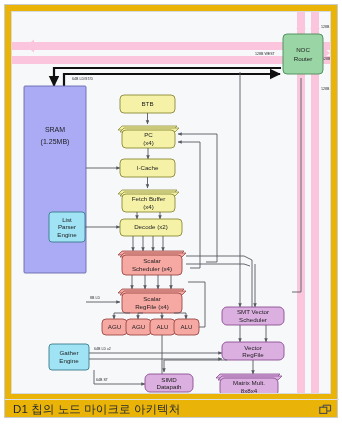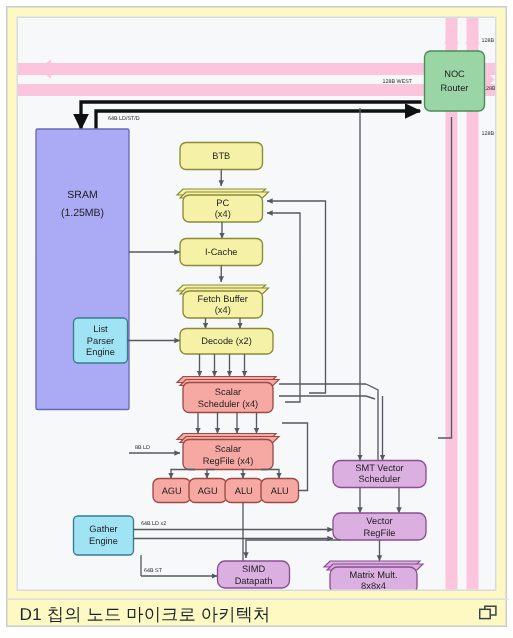--- a/index.html
+++ b/index.html
@@ -15,21 +15,21 @@
     background: #ffffff;
     overflow: hidden;
   }
   
   .figure-card {
     position: absolute;
     left: 4px;
     top: 4px;
     width: 334px;
     height: 414px;
-    background: #fef9c3;
+    background: #eab308;
     border: 1px solid #c9ccd1;
     box-sizing: border-box;
   }
   .diagram-viewport {
     position: absolute;
     left: 6px;
     top: 6px;
     width: 320px;
     height: 383px;
     background: #f7f8fa;

